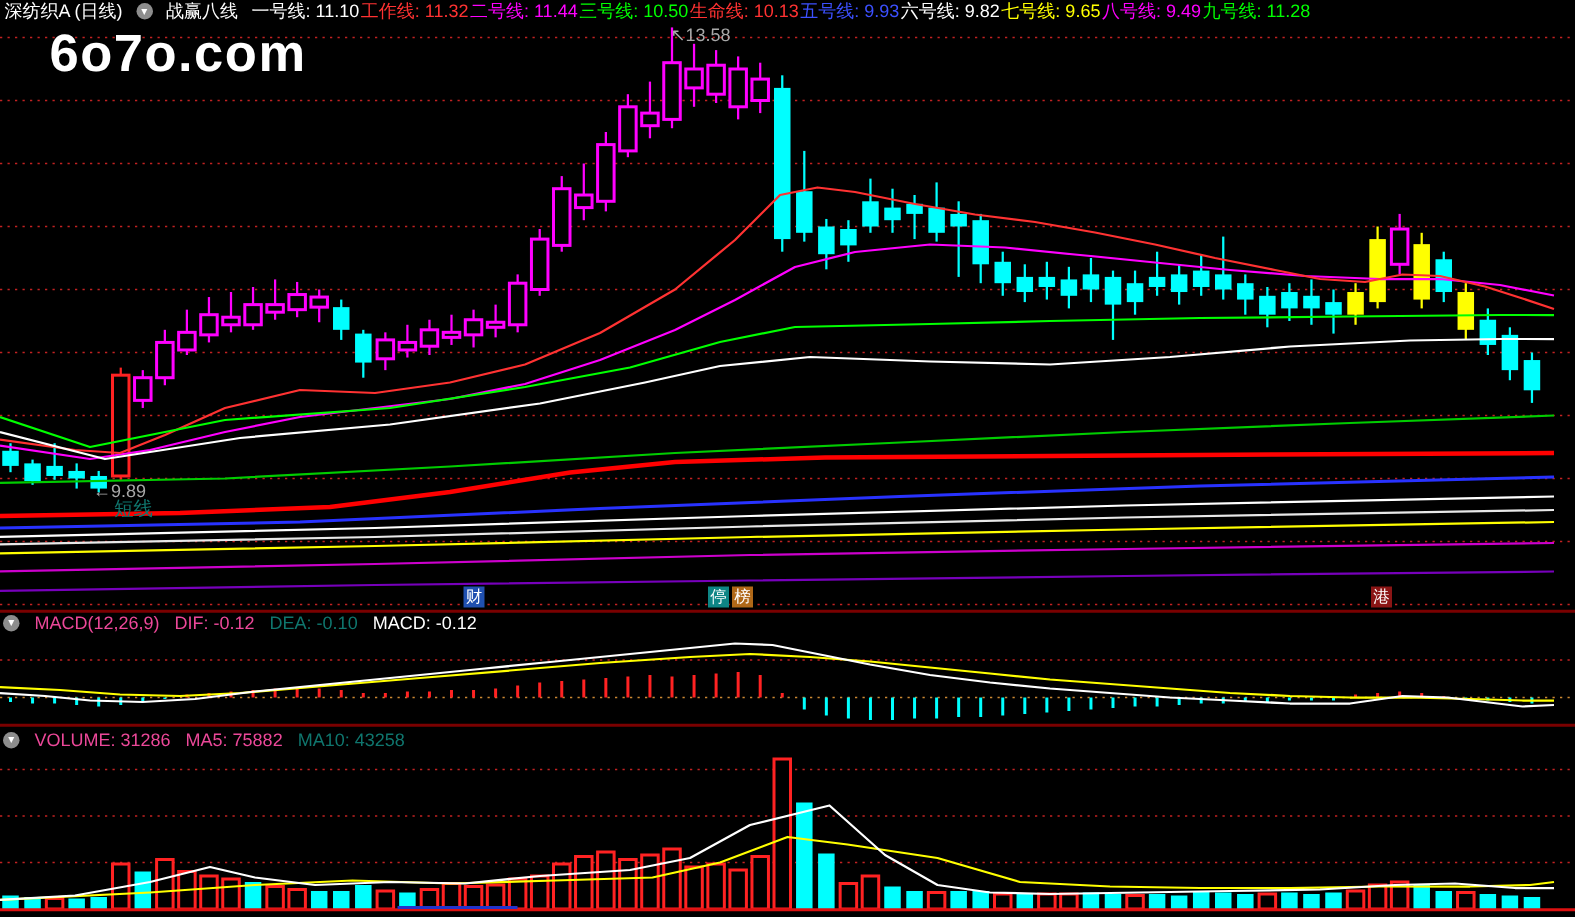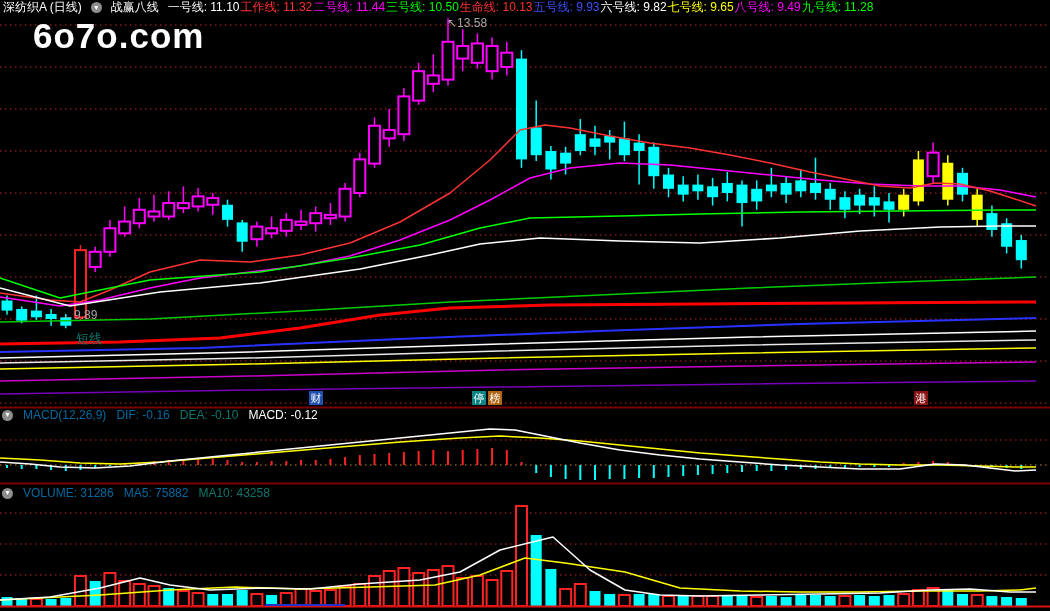--- a/index.html
+++ b/index.html
@@ -11,21 +11,21 @@
   .icon-circle{width:11px;height:11px;border-radius:50%;background:#8d8d8d;color:#fff;
           display:inline-flex;align-items:center;justify-content:center;
           font-size:8px;line-height:1;flex:0 0 auto}
   .readout span{margin-right:1px}
   .watermark{position:absolute;left:33px;top:16px;font-size:35px;font-weight:bold;
           color:#fff;z-index:5;letter-spacing:1px}
   .panel-header{position:absolute;display:flex;gap:10px;align-items:center;
           font-size:12px;z-index:6;color:#fff;white-space:nowrap}
   #macd-header{top:408px;left:2px}
   #vol-header{top:486px;left:2px}
-  .c-white{color:#0369a1}.c-yellow{color:#0f766e}.c-magenta{color:#ffffff}
+  .c-white{color:#ec4899}.c-yellow{color:#0f766e}.c-magenta{color:#ffffff}
   .marker{position:absolute;width:14px;height:14px;color:#fff;font-size:11px;
           line-height:14px;text-align:center;z-index:4}
   .annot{position:absolute;color:#a8a8a8;font-size:12px;z-index:4;white-space:nowrap}
   #low-tag{color:#0f766e;font-size:13px;font-weight:normal}
   #chart-svg{position:absolute;left:0;top:0;z-index:1}
 </style>
 </head>
 <body>
 
 <svg id="chart-svg" width="1050" height="611">
@@ -349,27 +349,27 @@
 <div class="topbar">
   <span>深纺织A (日线)</span>
   <span class="icon-circle">▾</span>
   <span>战赢八线</span>
   <span class="readout"><span style="color: rgb(255, 255, 255);">一号线: 11.10</span><span style="color: rgb(255, 50, 50);">工作线: 11.32</span><span style="color: rgb(255, 0, 255);">二号线: 11.44</span><span style="color: rgb(0, 255, 0);">三号线: 10.50</span><span style="color: rgb(255, 50, 50);">生命线: 10.13</span><span style="color: rgb(60, 80, 255);">五号线: 9.93</span><span style="color: rgb(255, 255, 255);">六号线: 9.82</span><span style="color: rgb(255, 255, 0);">七号线: 9.65</span><span style="color: rgb(255, 0, 255);">八号线: 9.49</span><span style="color: rgb(0, 255, 0);">九号线: 11.28</span></span>
 </div>
 
 <div class="watermark">6o7o.com</div>
 
 <div class="annot" id="high-label" style="left: 447px; top: 16px;">↖13.58</div>
-<div class="annot" id="low-label" style="left: 62px; top: 308px;">←9.89</div>
+<div class="annot" id="low-label" style="left: 62px; top: 320px;">←9.89</div>
 <div class="annot" id="low-tag" style="left: 76px; top: 330px;">短线</div>
 
 <div class="panel-header" id="macd-header">
   <span class="icon-circle">▾</span>
   <span class="c-white">MACD(12,26,9)</span>
-  <span class="c-white">DIF: -0.16</span>
+  <span class="c-white">DIF: -0.12</span>
   <span class="c-yellow">DEA: -0.10</span>
   <span class="c-magenta">MACD: -0.12</span>
 </div>
 
 <div class="panel-header" id="vol-header">
   <span class="icon-circle">▾</span>
   <span class="c-white">VOLUME: 31286</span>
   <span class="c-white">MA5: 75882</span>
   <span class="c-yellow">MA10: 43258</span>
 </div>

